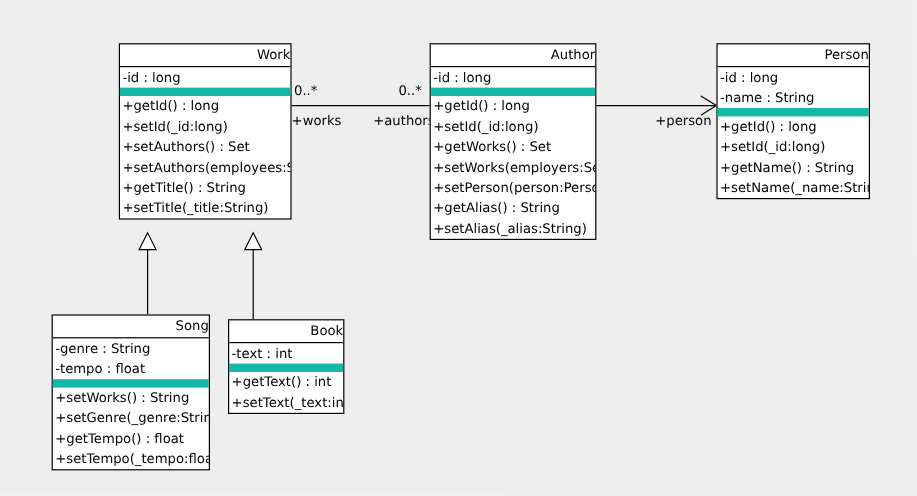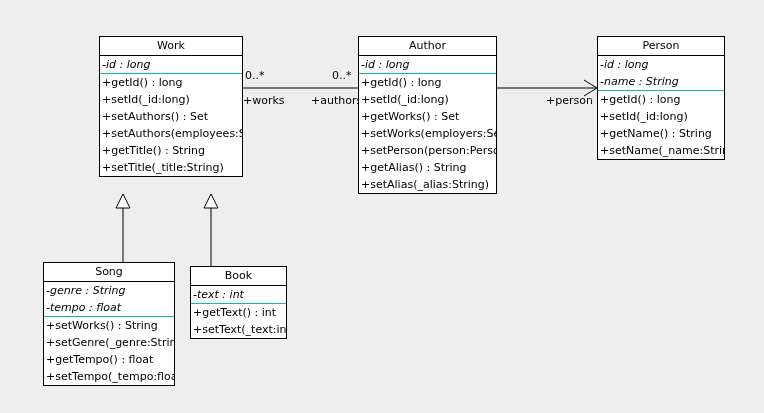--- a/index.html
+++ b/index.html
@@ -20,28 +20,27 @@
   }
   .uml-class {
     position: absolute;
     background: #ffffff;
     border: 1px solid #000000;
     box-sizing: content-box;
   }
   .uml-title {
     height: 18px;
     line-height: 18px;
-    text-align: center;
+    text-align: right;
     border-bottom: 1px solid #000000;
     white-space: nowrap;
     overflow: hidden;
   }
   .uml-attrs {
-    border-bottom: 1px solid #14b8a6;
-    font-style: italic;
+    border-bottom: 7px solid #14b8a6;
   }
   .uml-row {
     height: 17px;
     line-height: 17px;
     padding: 0 2px;
     white-space: nowrap;
     overflow: hidden;
   }
   .edge-label {
     position: absolute;

